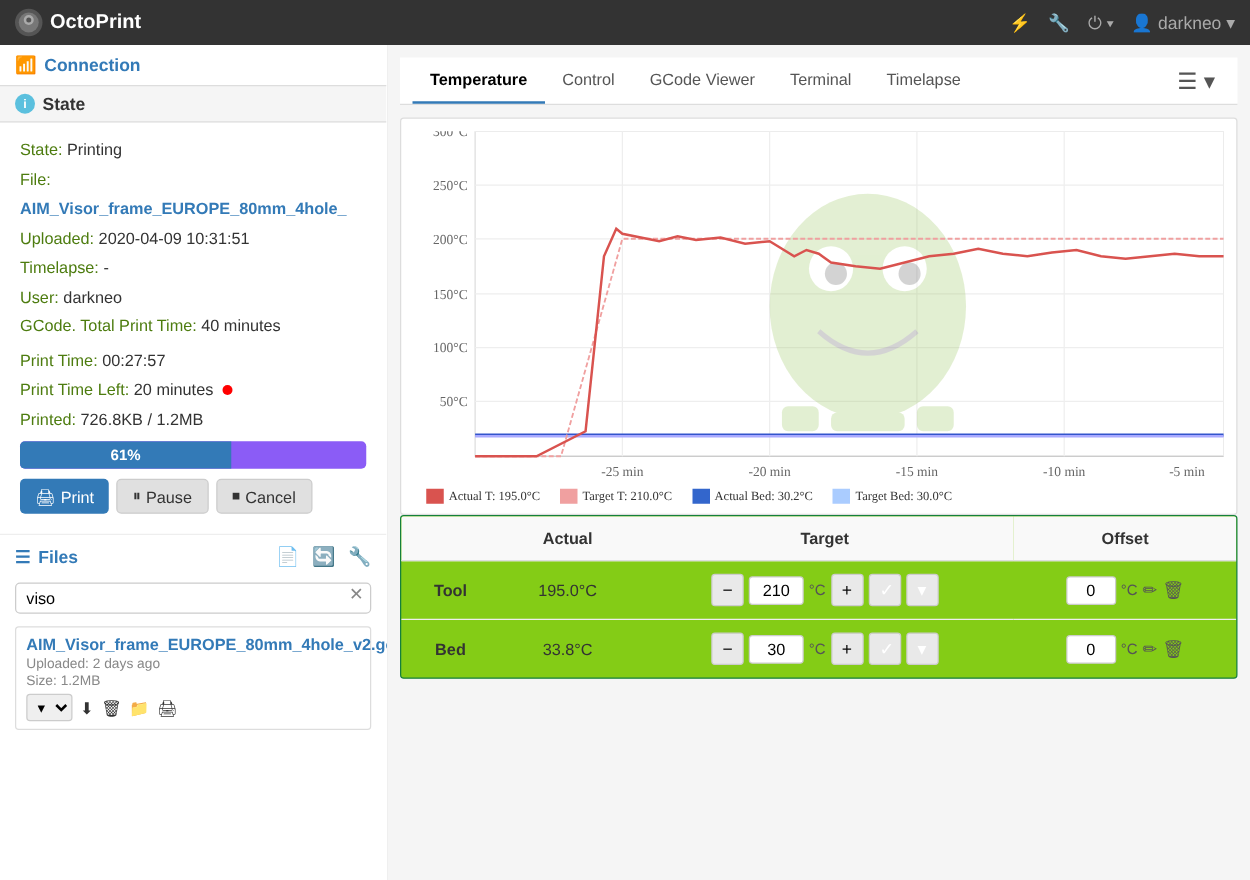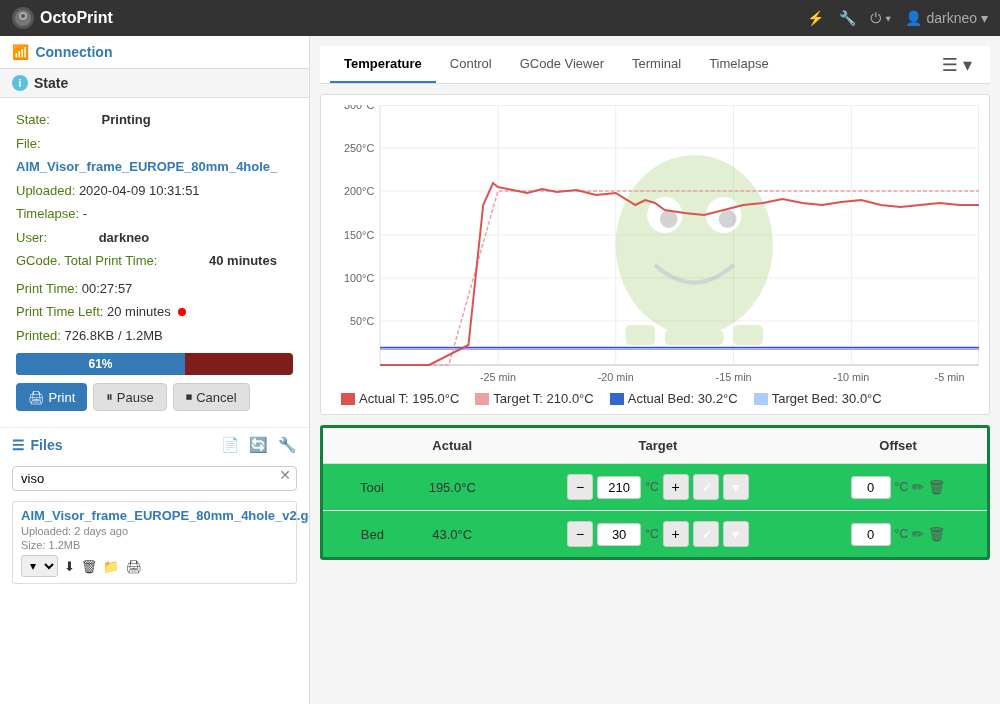--- a/index.html
+++ b/index.html
@@ -96,29 +96,29 @@
     }
 
     .state-body {
       padding: 8px 16px;
     }
     .state-body .row {
       margin-bottom: 4px;
       line-height: 1.5;
     }
     .state-body .label { font-weight: normal; color: #4d7c0f; }
-    .state-body .value { font-weight: bold; margin-left: 48px; }
+    .state-body .value { font-weight: normal; }
     .state-body .filename {
       color: #337ab7;
       font-weight: bold;
       word-break: break-all;
     }
 
     .progress-bar-wrap {
-      background: #7f1d1d;
+      background: #8b5cf6;
       border-radius: 4px;
       height: 22px;
       margin: 8px 0;
       overflow: hidden;
       position: relative;
     }
     .progress-bar-fill {
       height: 100%;
       background: #337ab7;
       display: flex;
@@ -261,51 +261,51 @@
       padding: 4px 8px;
     }
 
     
     .chart-container {
       background: #fff;
       border: 1px solid #ddd;
       border-radius: 3px;
       padding: 10px 10px 0;
       position: relative;
-      margin-bottom: 10px;
+      font-family: Liberation Serif, serif;
     }
     .chart-area {
       position: relative;
       height: 280px;
     }
     .chart-svg {
       width: 100%;
       height: 100%;
     }
     .chart-legend {
       display: flex;
       gap: 16px;
       padding: 6px 10px 8px;
-      font-size: 13px;
+      font-size: 10px;
       align-items: center;
     }
     .legend-item {
       display: flex;
       align-items: center;
       gap: 4px;
     }
     .legend-swatch {
       width: 14px; height: 12px;
       display: inline-block;
     }
 
     
     .temp-table-wrap {
-      background: #22c55e;
-      border: 3px solid #15803d;
+      background: #84cc16;
+      border: 1px solid #15803d;
       border-radius: 3px;
       overflow: hidden;
     }
     .temp-table {
       width: 100%;
       border-collapse: collapse;
     }
     .temp-table th {
       background: #f9f9f9;
       padding: 10px 14px;
@@ -314,21 +314,21 @@
       border-bottom: 1px solid #ddd;
       font-size: 13px;
     }
     .temp-table th:first-child { text-align: left; }
     .temp-table td {
       padding: 10px 14px;
       text-align: center;
       border-bottom: 1px solid #eee;
       font-size: 13px;
     }
-    .temp-table td:first-child { text-align: right; font-weight: normal; }
+    .temp-table td:first-child { text-align: center; font-weight: bold; }
     .temp-table tr:last-child td { border-bottom: none; }
 
     .target-control {
       display: flex;
       align-items: center;
       gap: 4px;
       justify-content: center;
     }
     .target-control button {
       width: 26px; height: 26px;
@@ -653,21 +653,21 @@
                 <input type="text" value="0" style="">
                 <span class="unit">°C</span>
                 <span class="icon-edit">✏</span>
                 <span class="icon-trash">🗑</span>
               </div>
             </td>
           </tr>
 
           <tr>
             <td>Bed</td>
-            <td>43.0°C</td>
+            <td>33.8°C</td>
             <td>
               <div class="target-control">
                 <button>−</button>
                 <input type="text" value="30" style="">
                 <span class="unit">°C</span>
                 <button>+</button>
                 <button class="btn-confirm">✓</button>
                 <button class="btn-dropdown">▾</button>
               </div>
             </td>

